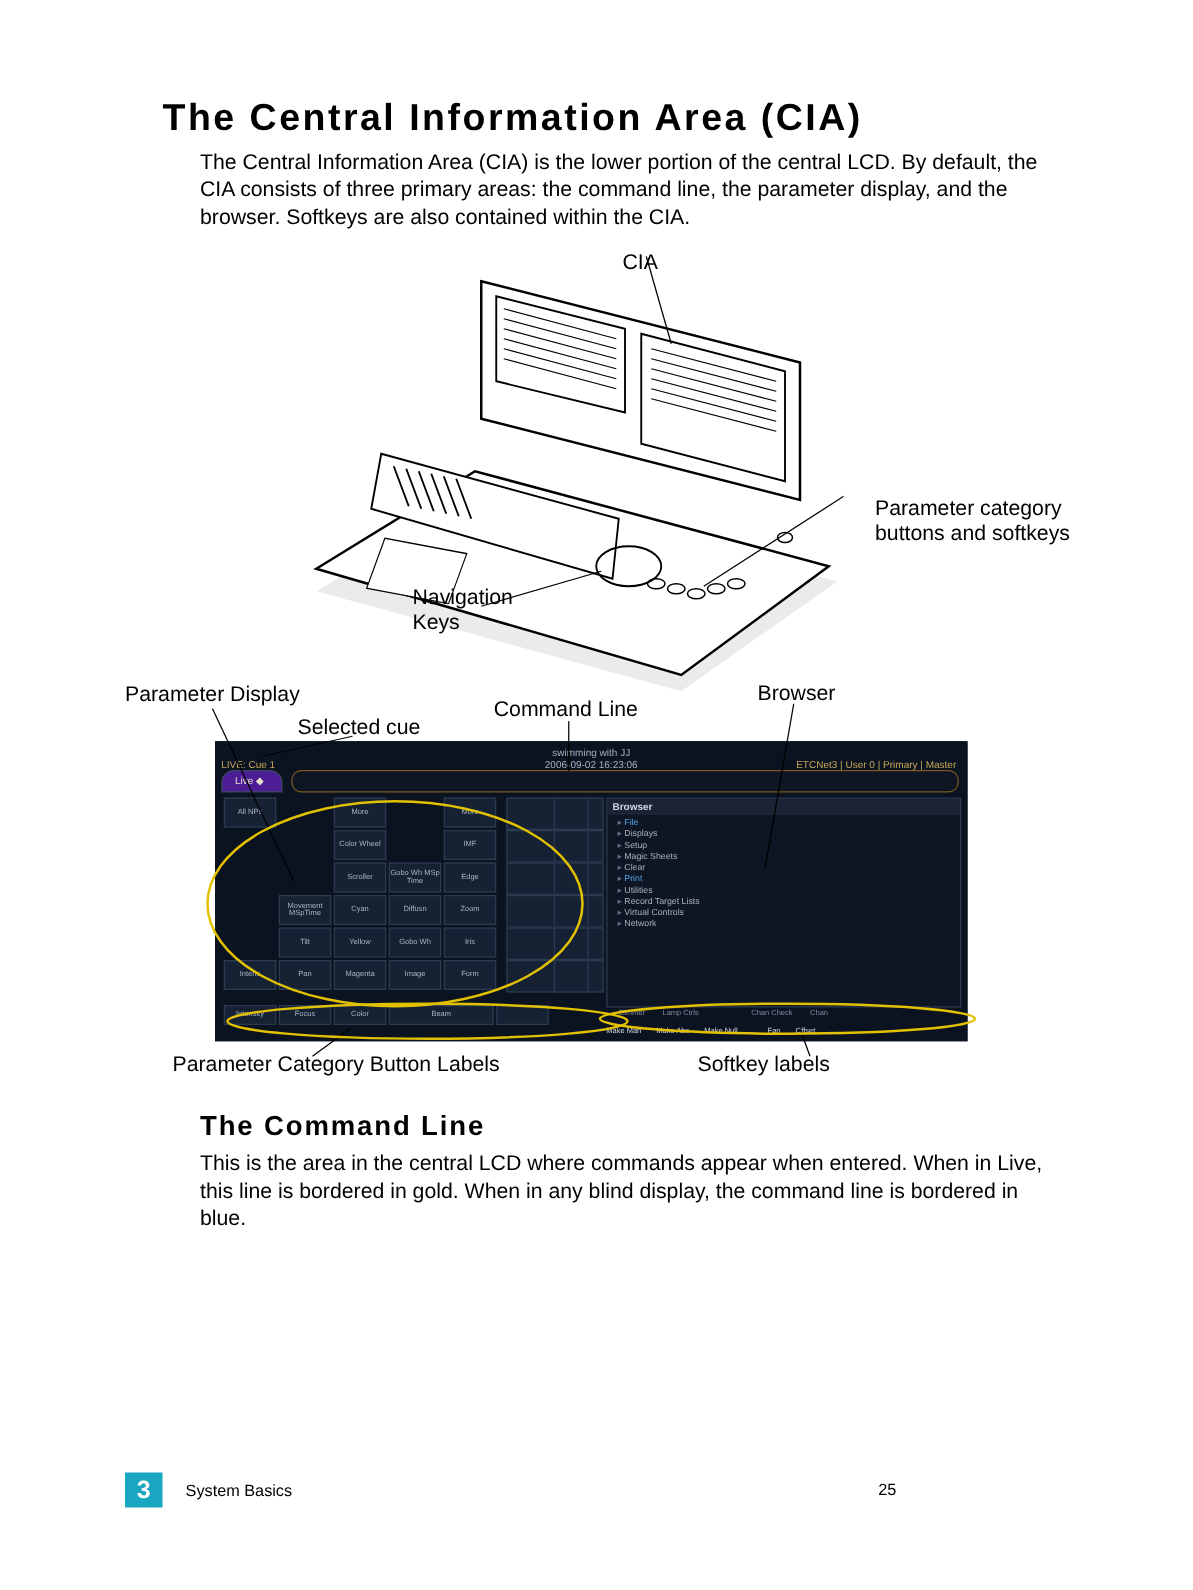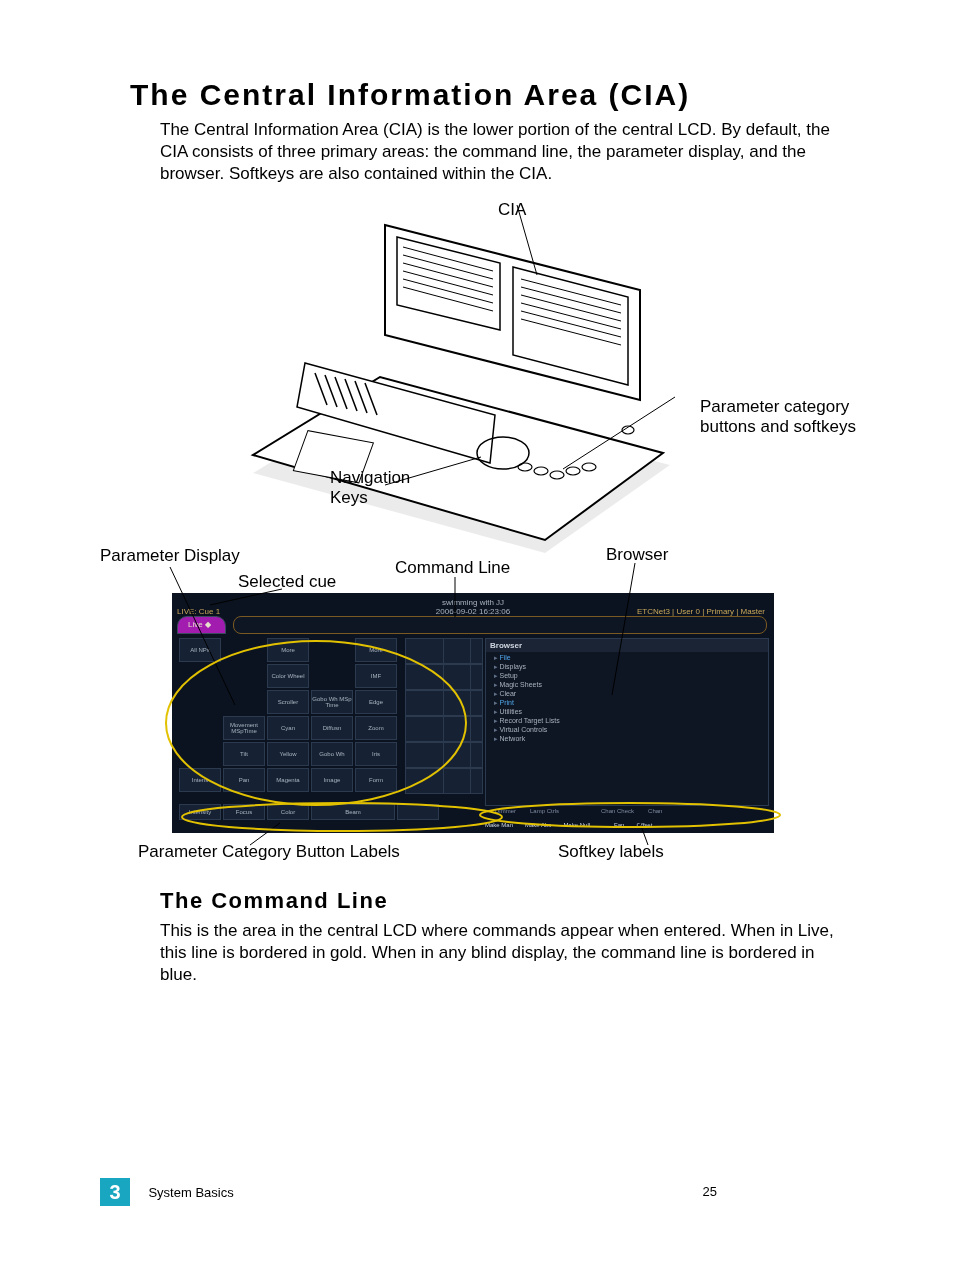--- a/index.html
+++ b/index.html
@@ -79,21 +79,21 @@
   }
   .cia-topbar .right {
     position: absolute; right: 4px;
     color: #c9a75a;
   }
   .live-tab {
     position: absolute;
     left: 4px; top: 22px;
     height: 16px;
     padding: 0 14px 0 10px;
-    background: #a21caf;
+    background: #4c1d95;
     border: 1px solid #3b4a5f;
     border-radius: 10px 10px 0 0;
     font-size: 8px;
     color: #e6e0cc;
     line-height: 16px;
   }
   .cmdline {
     position: absolute;
     left: 60px; right: 6px; top: 22px; height: 16px;
     border: 1px solid #7a5a20;

